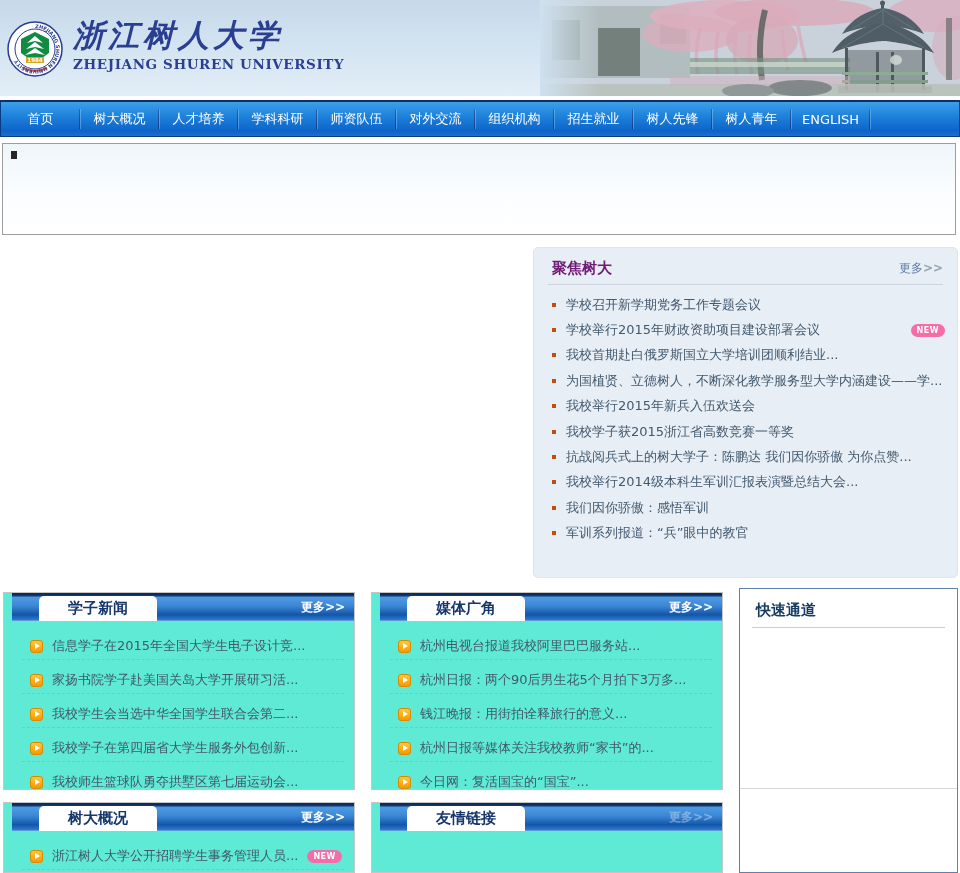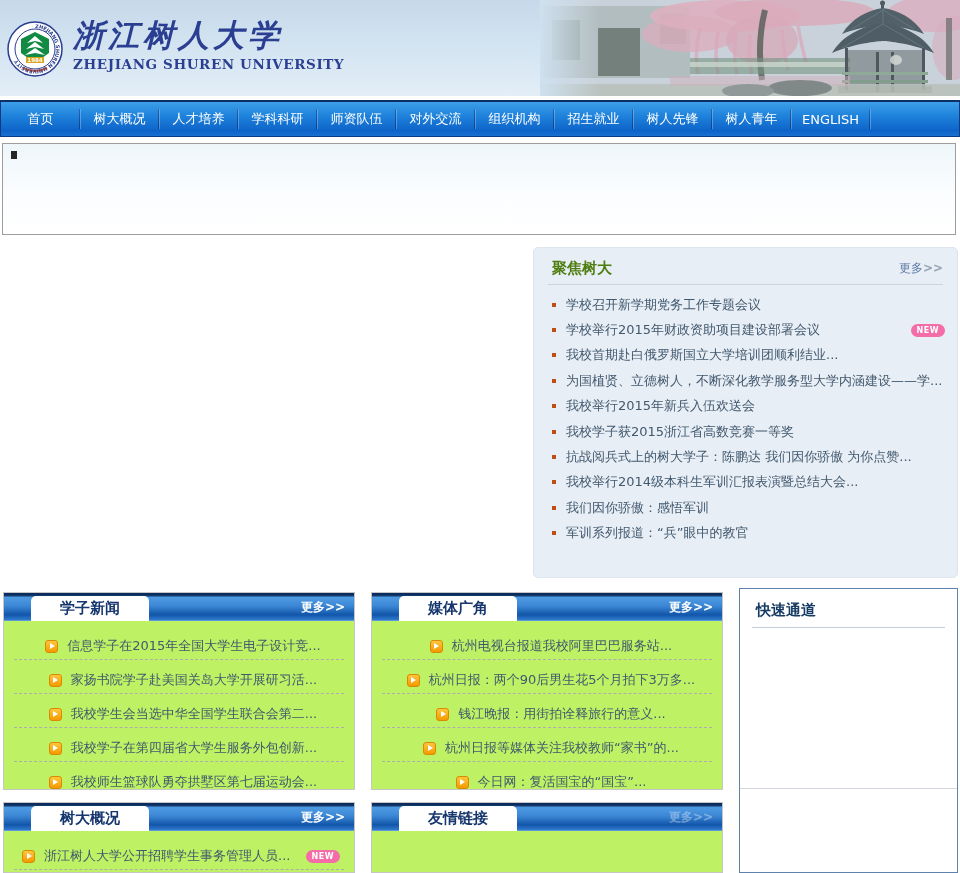--- a/index.html
+++ b/index.html
@@ -28,43 +28,43 @@
 
   
   .banner { position:absolute; left:2px; top:143px; width:954px; height:92px; border:1px solid #9d9d9d;
     background:linear-gradient(180deg,#eef6fa 0%,#fbfdff 55%,#ffffff 100%); }
   .broken-img { position:absolute; left:8px; top:7px; width:6px; height:8px; border:3px solid #262626; background:#fff; }
 
   
   .focus { position:absolute; left:533px; top:247px; width:425px; height:331px;
     background:#e8eef5; border:1px solid #dde4ee; border-radius:5px; }
   .focus-head { height:30px; padding:11px 14px 0 18px; display:flex; align-items:center; }
-  .focus-title { font-size:15px; font-weight:bold; color:#4d7c0f; }
+  .focus-title { font-size:15px; font-weight:bold; color:#701a75; }
   .focus-more { margin-left:auto; font-size:12px; cursor:pointer; }
   .focus-more .m { color:#5e7ca6; } .focus-more .a { color:#97a4b4; font-weight:bold; }
   .focus-sep { margin:6px 14px 0; border-top:1px solid #ccd4de; }
   .focus ul { padding-top:7px; }
   .focus li { list-style:none; height:25.4px; display:flex; align-items:center; padding:0 12px 0 18px; cursor:pointer; }
   .sq-bullet { width:4px; height:4px; background:#bf4e12; margin-right:10px; flex:none; }
   .focus .txt { font-size:13px; color:#41586e; white-space:nowrap; }
   .new-badge { margin-left:auto; background:#f46ca8; color:#fff; font-size:8px; font-weight:bold;
     padding:2px 6px; border-radius:8px; letter-spacing:.5px; flex:none; }
 
   
-  .panel { position:absolute; background:#bef264; border:1px solid #c6c6c6; overflow:hidden; }
+  .panel { position:absolute; background:#5eead4; border:1px solid #c6c6c6; overflow:hidden;padding-left:8px; }
   .phead { position:relative; height:28px;
     background:linear-gradient(180deg,#0b2c5e 0%,#0b2c5e 8%,#4e9ae2 16%,#3d88d6 45%,#1256aa 78%,#2f79cc 96%,#7fb2e6 100%); }
   .ptab { position:absolute; left:27px; top:3px; bottom:0; width:118px; background:#fff;
     border-radius:5px 5px 0 0; display:flex; align-items:center; justify-content:center;
     font-size:15px; font-weight:bold; color:#16366e; }
   .pmore { position:absolute; right:9px; top:0; bottom:0; display:flex; align-items:center;
     color:#fff; font-size:12px; font-weight:bold; cursor:pointer; }
   .plist { padding-top:8px; }
   .plist li { list-style:none; position:relative; height:34px; display:flex; align-items:center;
-    gap:9px; padding:0 10px 0 18px; cursor:pointer;justify-content:center; }
+    gap:9px; padding:0 10px 0 18px; cursor:pointer; }
   .plist li::after { content:''; position:absolute; left:10px; right:10px; bottom:3px; border-bottom:1px dashed #aeaeae; }
   .play-ic { width:13px; height:13px; flex:none; border:1px solid #d88a00; border-radius:3px;
     background:linear-gradient(180deg,#ffc63c,#f59a00); display:flex; align-items:center; justify-content:center; }
   .play-ic::after { content:''; border-left:5px solid #fff; border-top:3.5px solid transparent;
     border-bottom:3.5px solid transparent; margin-left:1px; }
   .plist .txt { font-size:13px; color:#41586e; white-space:nowrap; }
   .plist .new-badge { margin-right:4px; }
 
   #panel-student { left:3px; top:592px; width:352px; height:198px; }
   #panel-media   { left:371px; top:592px; width:352px; height:198px; }

